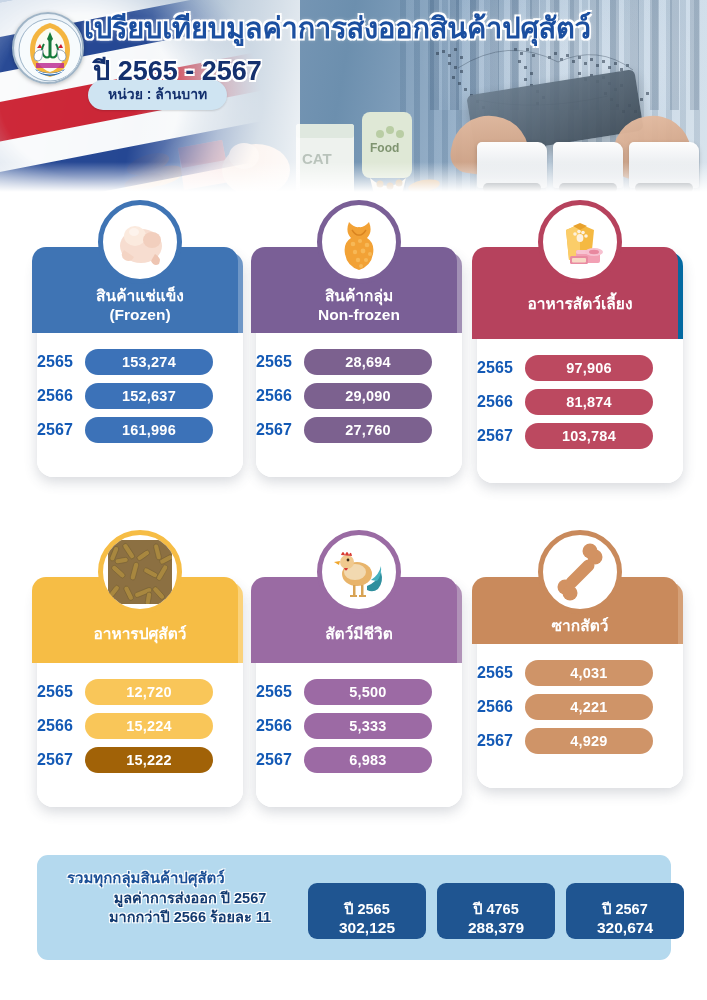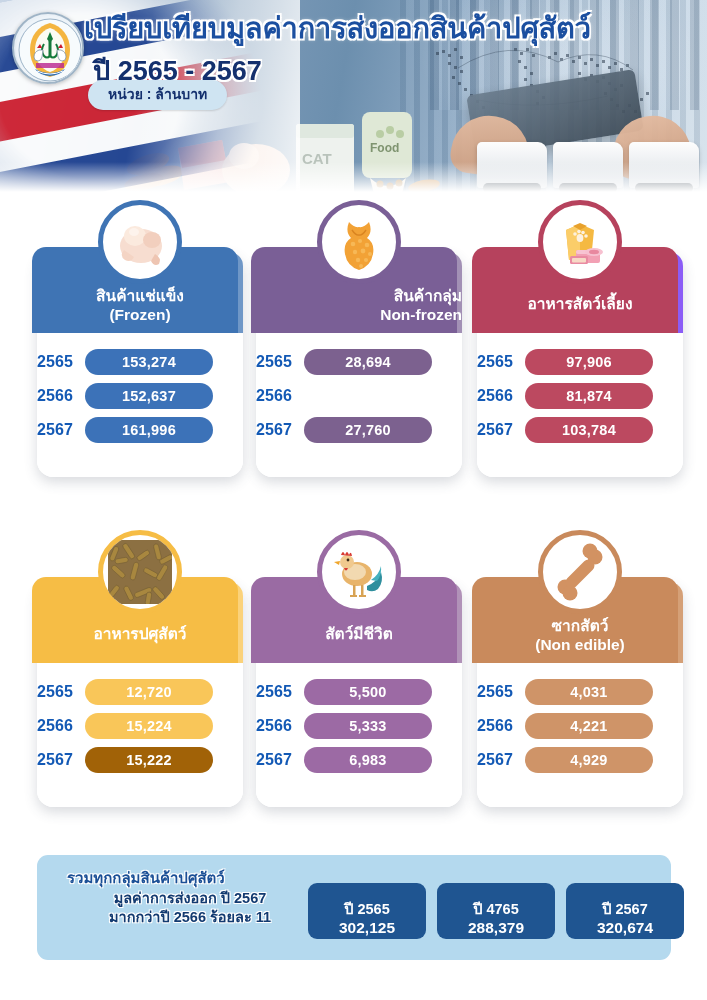--- a/index.html
+++ b/index.html
@@ -464,31 +464,32 @@
             <circle cx="40" cy="35" r="2.3"></circle>
           <circle cx="28" cy="42" r="2.2"></circle>
             <circle cx="36" cy="41" r="2.4"></circle>
             <circle cx="43" cy="44" r="2"></circle>
           <circle cx="31" cy="50" r="2.2"></circle>
             <circle cx="39" cy="50" r="2.1"></circle>
             <circle cx="34" cy="56" r="2"></circle>
         </g>
       </svg>
     </div>
-    <div class="card-head" style="background:#a290b5;text-align:right;">
+    <div class="card-head" style="background:#a290b5;">
       <div>สินค้ากลุ่ม</div>
       <div>Non-frozen</div>
     </div>
     <div class="card-body">
       <div class="row">
         <span class="yr">2565</span>
         <span class="pill" style="background:#7c618f;">28,694</span>
       </div>
       <div class="row">
         <span class="yr">2566</span>
+        <span class="pill" style="background:#7c618f;">29,090</span>
       </div>
       <div class="row">
         <span class="yr">2567</span>
         <span class="pill" style="background:#7c618f;">27,760</span>
       </div>
     </div>
   </div>
 
   <div class="card" style="left:477px; top:252px; --dark:#b6425d;">
     <div class="medallion">
@@ -504,21 +505,21 @@
             <circle cx="38" cy="26" r="1.8"></circle>
         </g>
         <rect x="28" y="40" width="24" height="13" rx="2" fill="#f2a0b4"></rect>
         <rect x="28" y="40" width="24" height="4" rx="2" fill="#f8c4d2"></rect>
         <ellipse cx="46" cy="42" rx="9" ry="4" fill="#f7c0d0"></ellipse>
         <ellipse cx="46" cy="42" rx="5" ry="2.2" fill="#e8889f"></ellipse>
         <rect x="22" y="46" width="18" height="8" rx="1.5" fill="#e98ba2"></rect>
         <rect x="24" y="48" width="14" height="4.5" rx="1" fill="#f7d9c6"></rect>
       </svg>
     </div>
-    <div class="card-head" style="background:#8b5cf6; padding-top:42px; padding-bottom:20px;">
+    <div class="card-head" style="background:#0369a1; padding-top:42px; padding-bottom:26px;">
       <div>อาหารสัตว์เลี้ยง</div>
     </div>
     <div class="card-body">
       <div class="row">
         <span class="yr">2565</span>
         <span class="pill" style="background:#bc4960;">97,906</span>
       </div>
       <div class="row">
         <span class="yr">2566</span>
         <span class="pill" style="background:#bc4960;">81,874</span>
@@ -615,21 +616,20 @@
           <circle cx="17" cy="47" r="7.5"></circle>
             <circle cx="22" cy="53" r="7.5"></circle>
           <circle cx="47" cy="17" r="7.5"></circle>
             <circle cx="42" cy="11" r="7.5"></circle>
           <rect x="14" y="28" width="36" height="12" rx="6" transform="rotate(-45 32 34)"></rect>
         </g>
       </svg>
     </div>
     <div class="card-head" style="background:#d5a077;">
       <div>ซากสัตว์</div>
-      <div>(Non edible)</div>
     </div>
     <div class="card-body">
       <div class="row">
         <span class="yr">2565</span>
         <span class="pill" style="background:#cf9468;">4,031</span>
       </div>
       <div class="row">
         <span class="yr">2566</span>
         <span class="pill" style="background:#cf9468;">4,221</span>
       </div>

